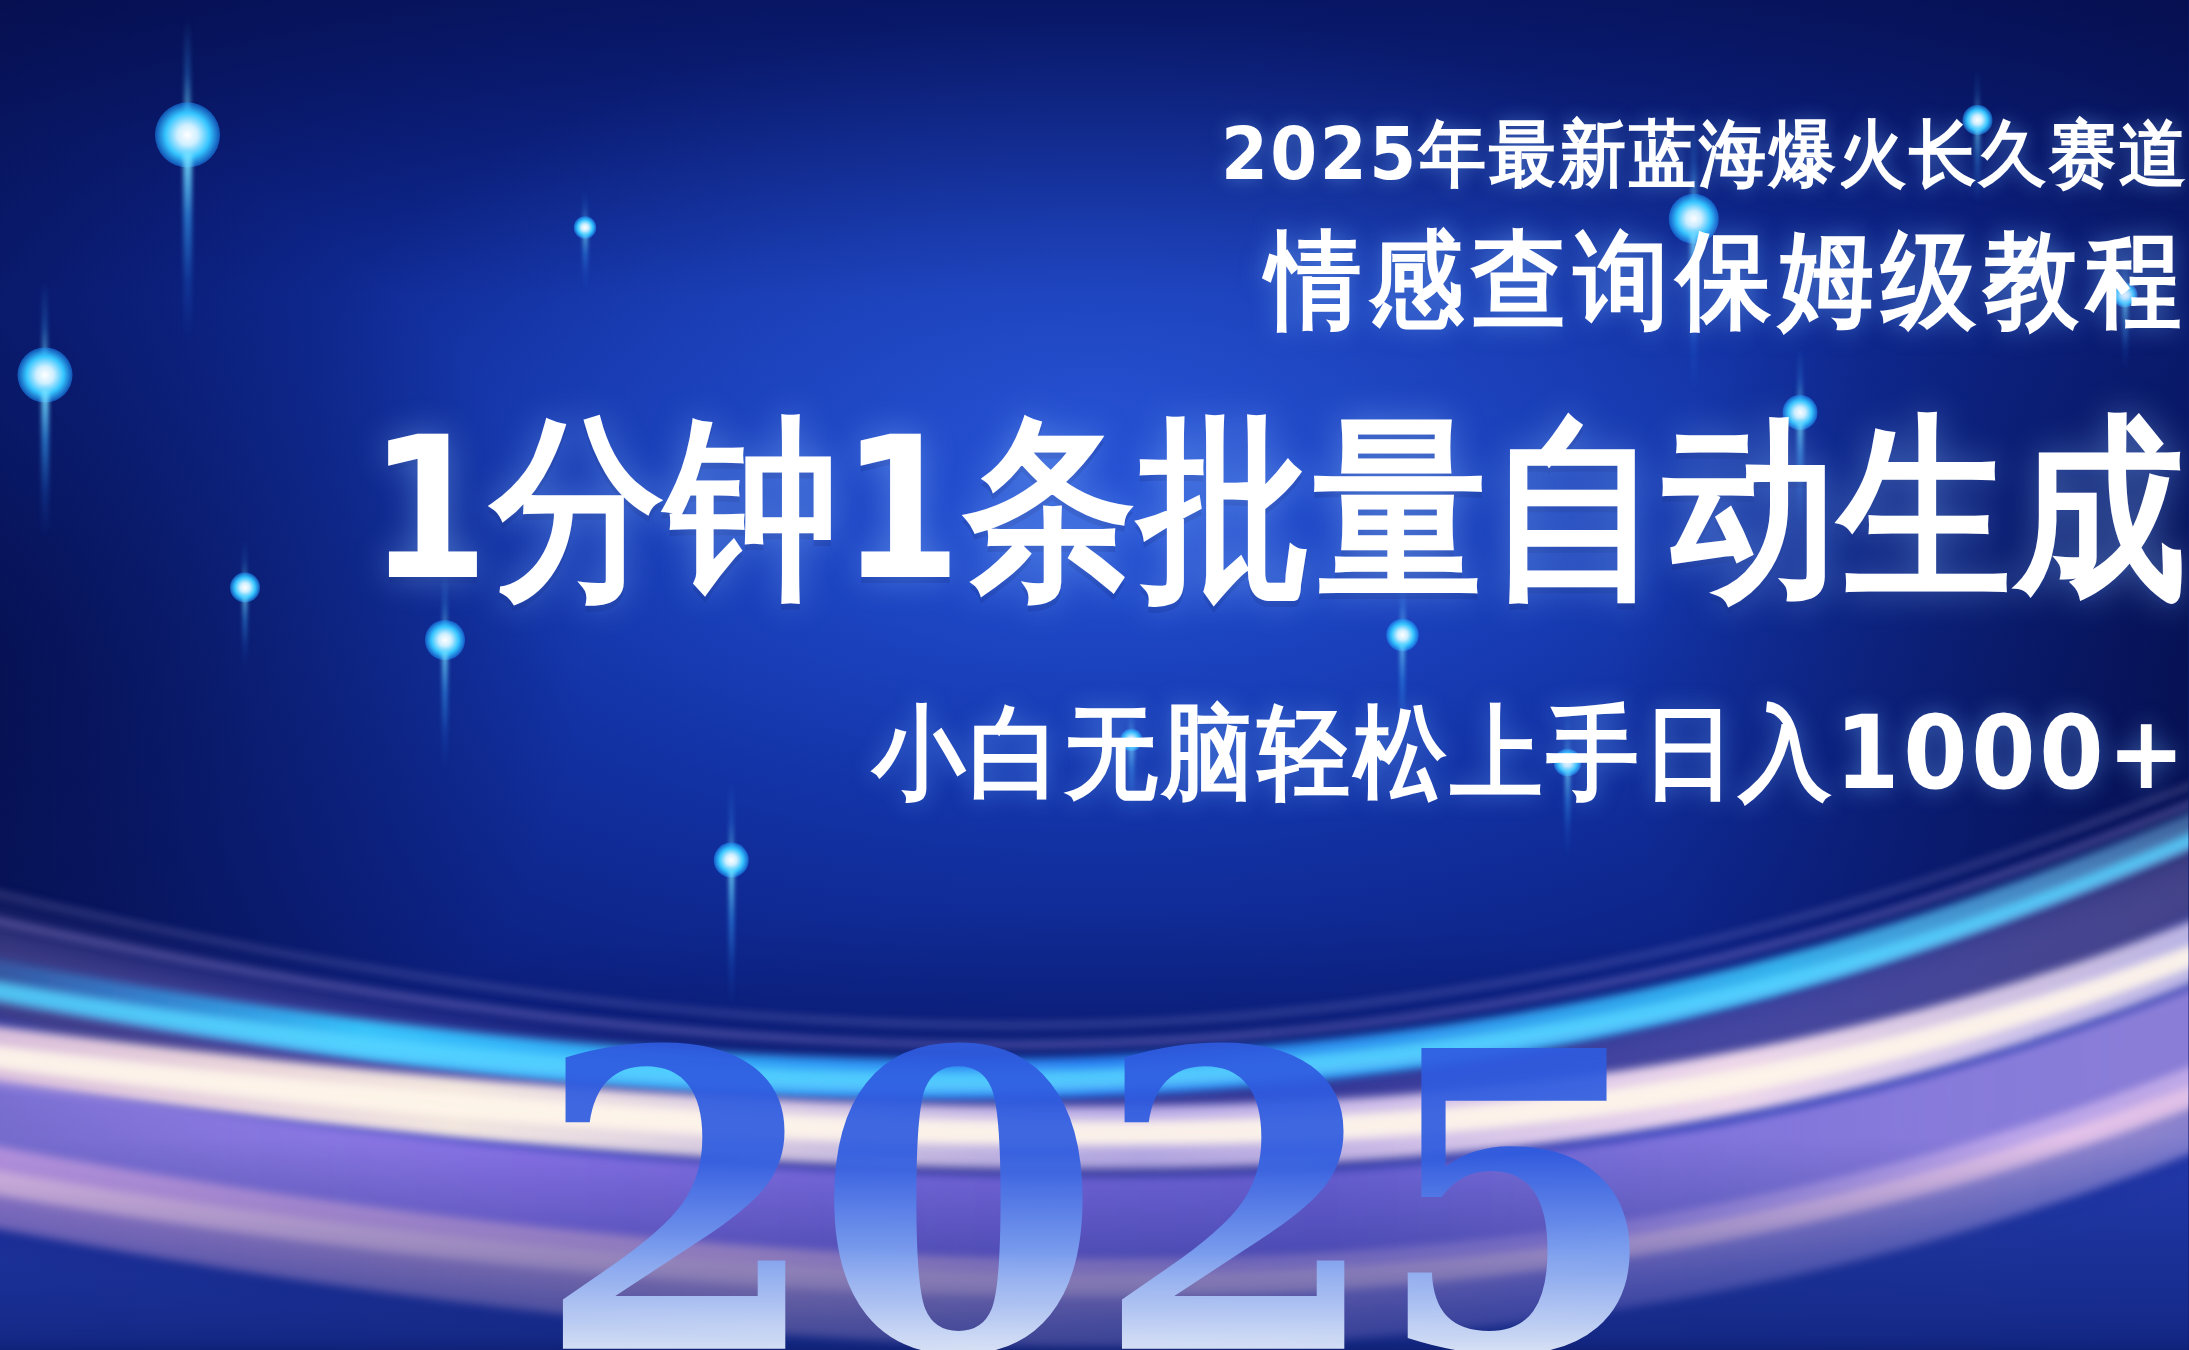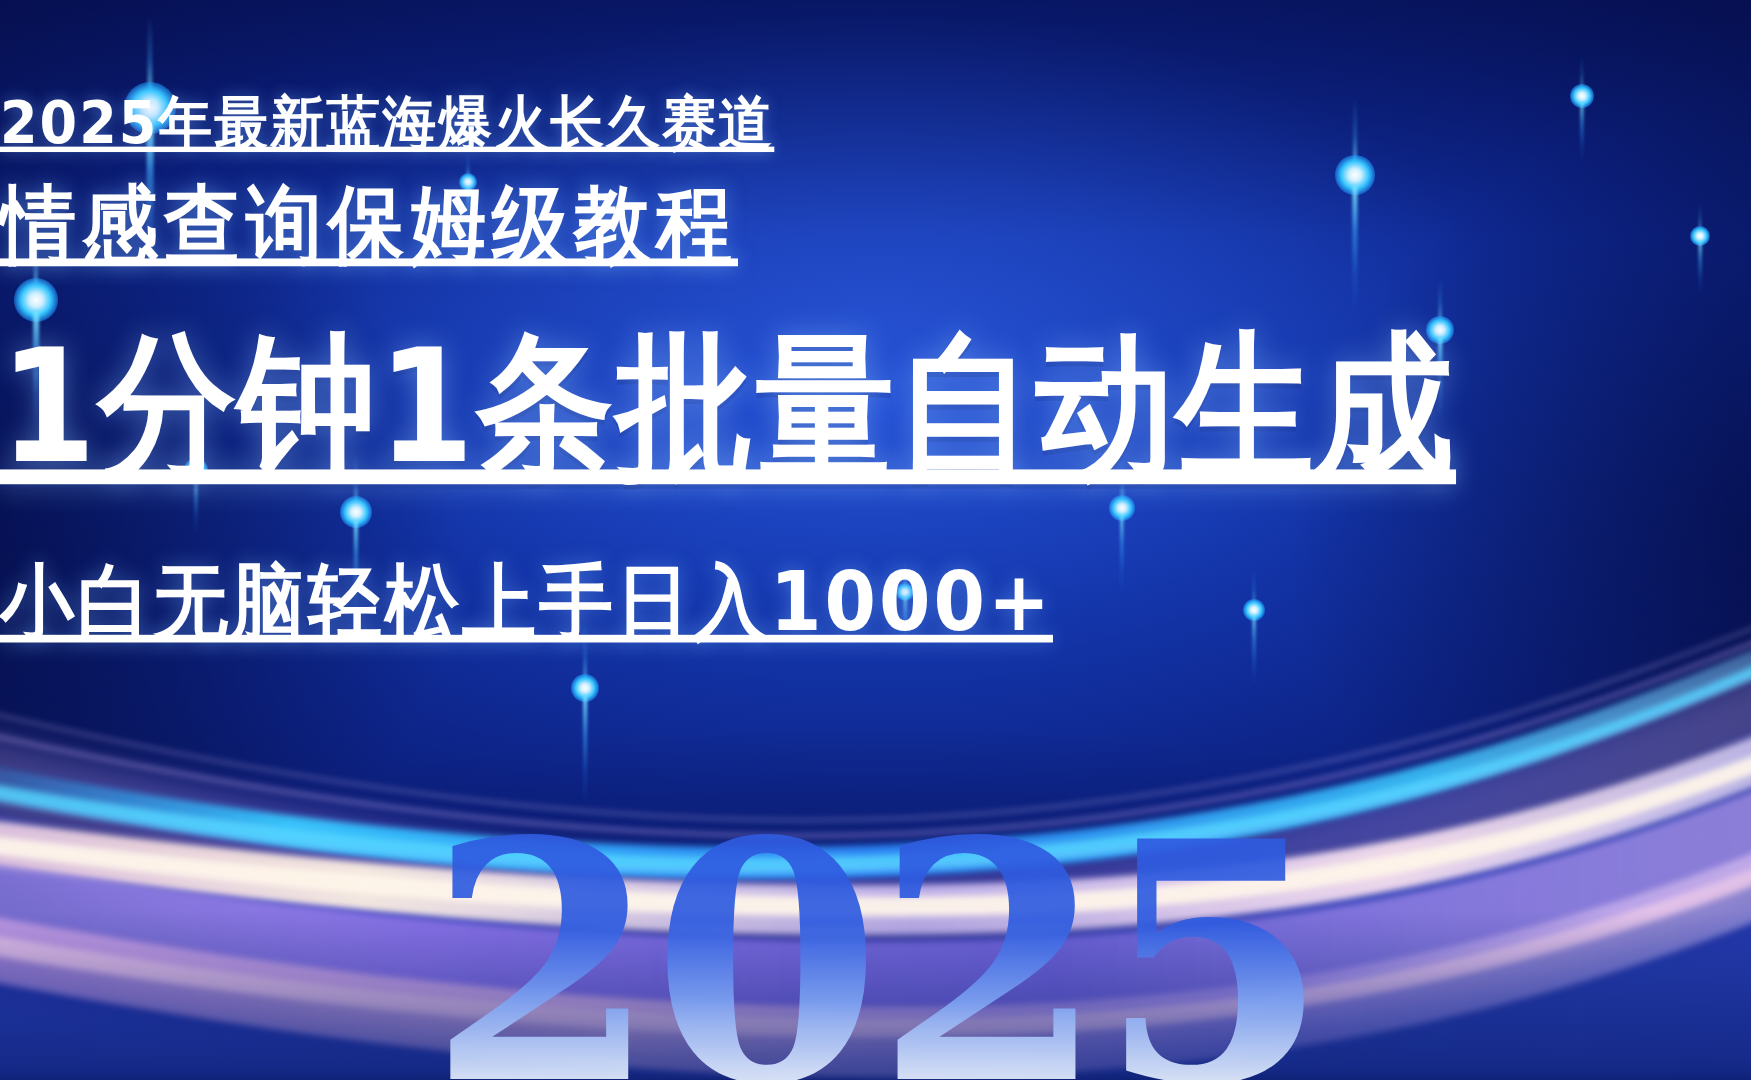--- a/index.html
+++ b/index.html
@@ -98,23 +98,22 @@
     pointer-events: none;
     user-select: none;
   }
 
   
   .text-stack {
     position: absolute;
     left: 0;
     right: 0;
     top: 0;
-    text-align: left;
+    text-align: right;
     color: #ffffff;
-    text-decoration: underline;
   }
   .line {
     color: #ffffff;
     white-space: nowrap;
     font-weight: 700;
     font-family: "DejaVu Sans", "Liberation Sans", sans-serif;
   }
   .line-eyebrow {
     margin-top: 88px;
     font-size: 54px;

